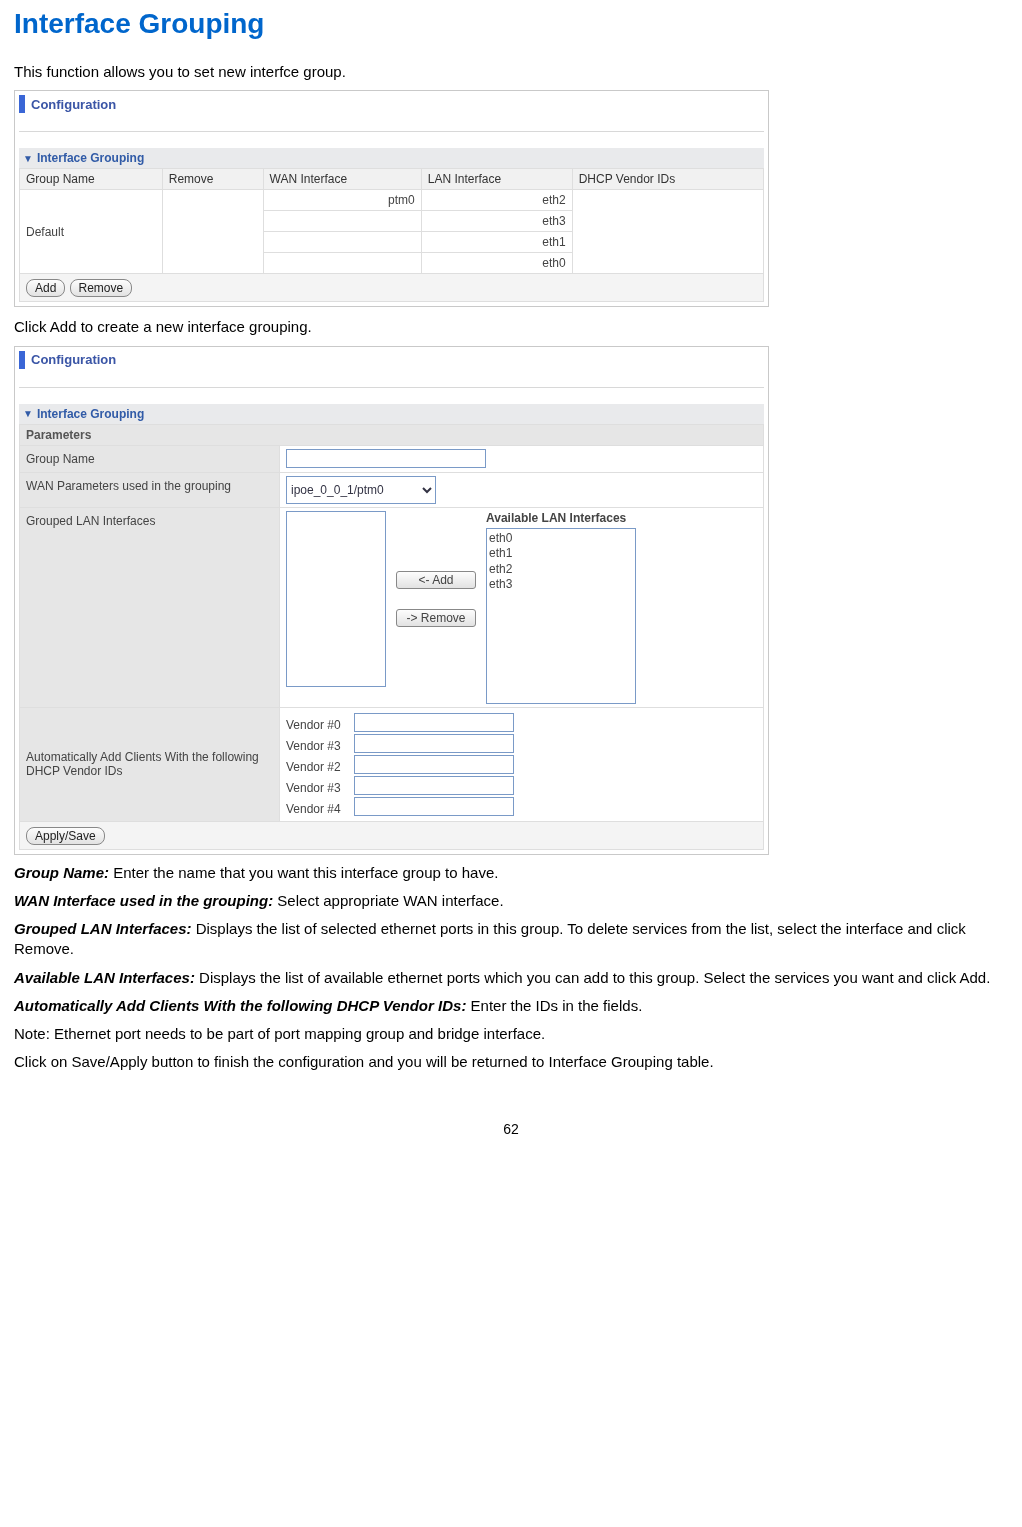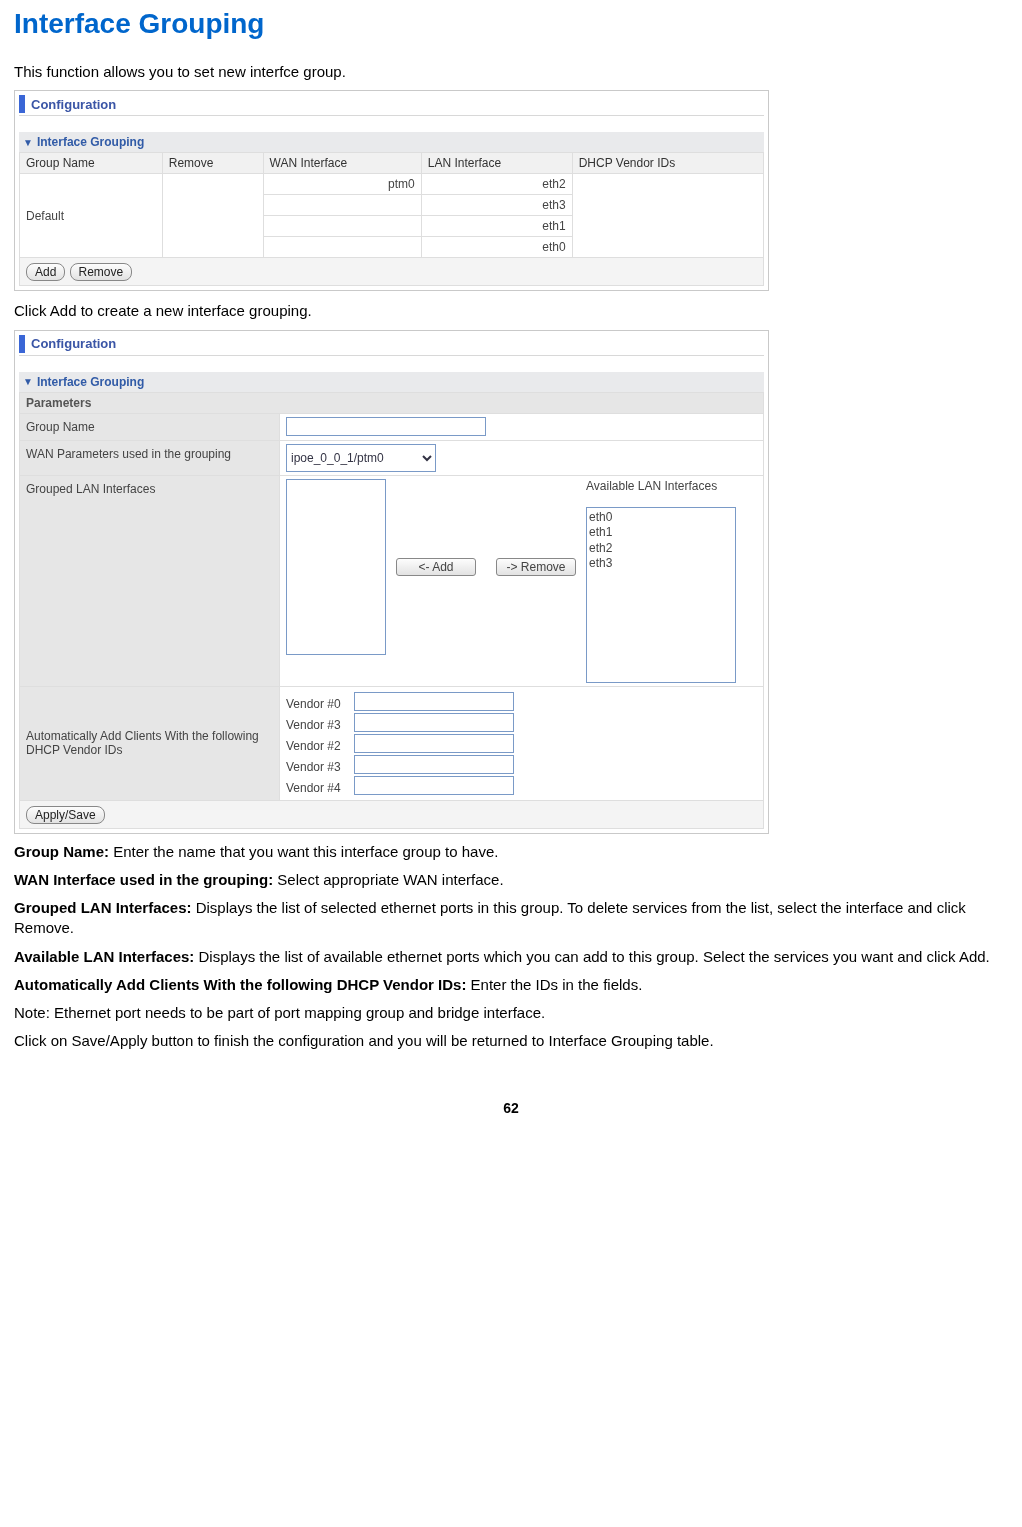--- a/index.html
+++ b/index.html
@@ -29,21 +29,21 @@
       border: 1px solid #c9c9c9;
       padding: 4px;
       margin: 4px 0 6px 0;
       background: #fff;
       width: 755px;
     }
     .config-header {
       display: flex;
       align-items: center;
       border-bottom: 1px solid #d8d8d8;
-      padding-bottom: 2px;
+      padding-bottom: 18px;
       margin-bottom: 4px;
     }
     .config-marker {
       width: 6px;
       height: 18px;
       background: #3a66d6;
       margin-right: 6px;
     }
     .config-title {
       color: #3a55a6;
@@ -144,21 +144,21 @@
     .avail-list {
       width: 150px;
       height: 176px;
     }
     .lan-row {
       display: flex;
       align-items: flex-start;
     }
     .transfer-btns {
       display: flex;
-      flex-direction: row;
+      flex-direction: column;
       justify-content: center;
       align-items: center;
       gap: 20px;
       padding: 0 10px;
       height: 176px;
     }
     .transfer-btn {
       font-size: 12px;
       padding: 1px 6px;
       border: 1px solid #888;
@@ -167,21 +167,22 @@
       width: 80px;
       text-align: center;
     }
     .avail-col {
       display: flex;
       flex-direction: column;
     }
     .avail-label {
       font-size: 12px;
       color: #444;
-      margin-bottom: 14px;
+      margin-bottom: 3px;
+      font-weight: bold;
     }
     .vendor-row {
       display: flex;
       align-items: flex-end;
       margin: 2px 0;
     }
     .vendor-label {
       width: 68px;
       font-size: 12px;
       color: #444;
@@ -191,24 +192,25 @@
       height: 19px;
       width: 160px;
       font-size: 12px;
     }
     .desc p {
       margin: 8px 0;
       line-height: 1.35;
     }
     .desc strong {
       font-weight: bold;
+      font-style: italic;
     }
     .page-num {
       text-align: center;
-      font-weight: bold;
+      font-weight: normal;
       font-size: 14px;
       margin-top: 48px;
     }
   </style>
 </head>
 <body>
 
 <h1 class="page-title">Interface Grouping</h1>
 
 <p class="body-text">This function allows you to set new interfce group.</p>

